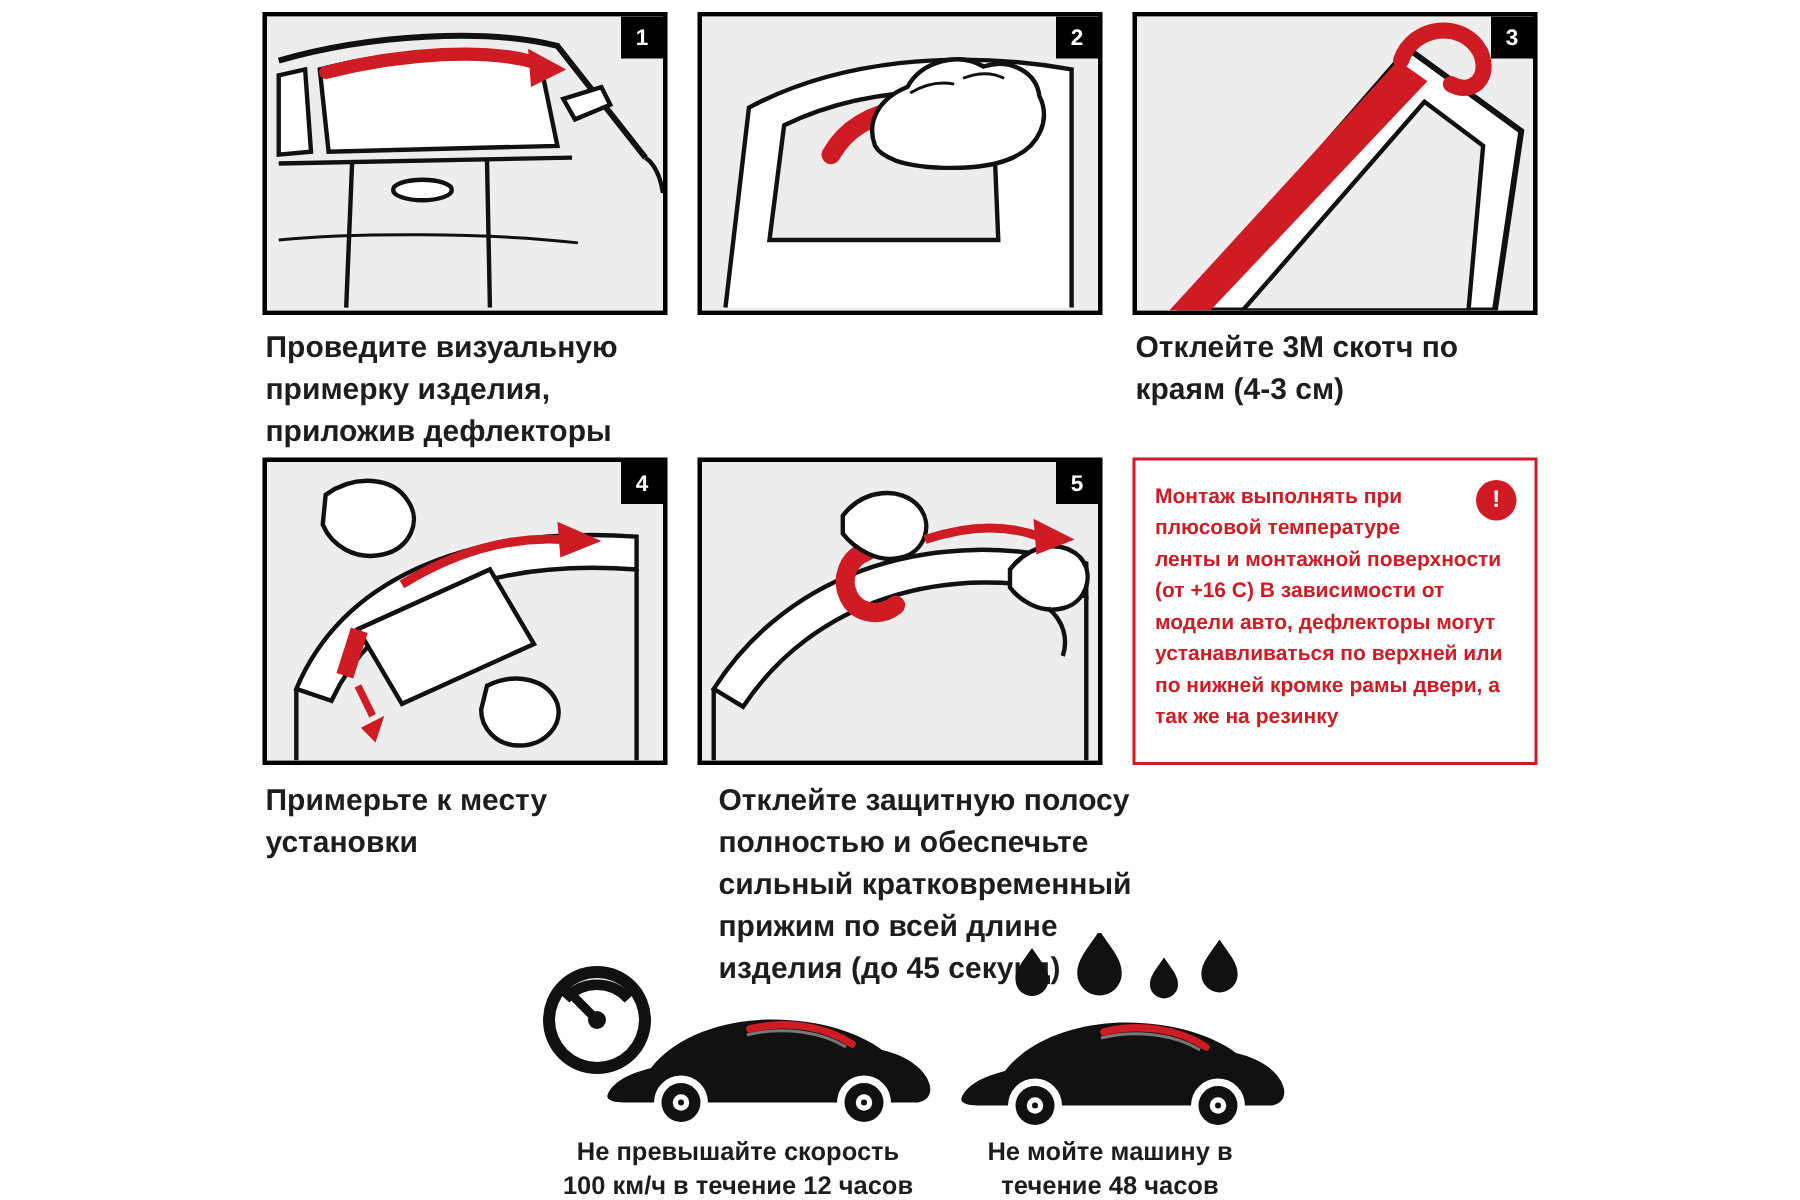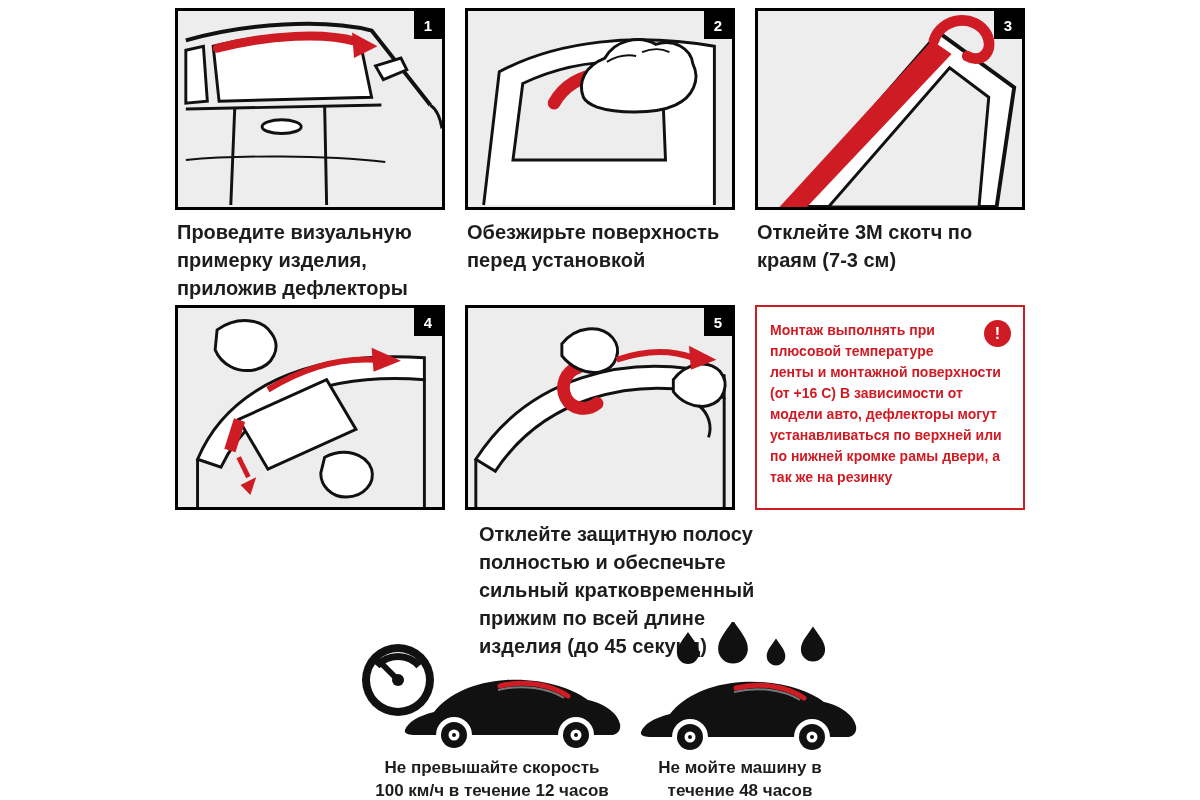--- a/index.html
+++ b/index.html
@@ -104,51 +104,51 @@
       <rect width="270" height="200" fill="#ededed"></rect>
       <path d="M16,198 L32,62 C92,30 172,22 252,36 L252,198" fill="#fff" stroke="#111" stroke-width="3"></path>
       <path d="M46,152 L56,74 C102,52 152,48 198,54 L202,152 Z" fill="#ededed" stroke="#111" stroke-width="3"></path>
       <path d="M88,94 C98,76 116,66 136,64" fill="none" stroke="#cf1b24" stroke-width="13" stroke-linecap="round"></path>
       <path d="M118,88 C112,72 120,56 140,48 C150,30 175,24 192,34 C210,28 228,38 230,54 C238,70 230,88 212,96 C190,106 150,104 132,98 C124,95 120,92 118,88 Z" fill="#fff" stroke="#111" stroke-width="3"></path>
       <path d="M142,52 C152,46 162,44 172,46" fill="none" stroke="#111" stroke-width="2"></path>
       <path d="M178,42 C188,38 198,38 206,42" fill="none" stroke="#111" stroke-width="2"></path>
     </svg>
     <div class="badge">2</div>
   </section>
-  <p class="caption" style="left:467px;top:218px;width:270px">Обезжирьте поверхность перед установкой</p>
 
   <section class="panel" style="left:755px;top:8px">
     <svg viewBox="0 0 270 200" preserveAspectRatio="none">
       <rect width="270" height="200" fill="#ededed"></rect>
       <path d="M30,200 L185,22 L262,78 L244,200 Z" fill="#fff" stroke="#111" stroke-width="4"></path>
       <path d="M72,200 L196,58 L236,88 L226,200 Z" fill="#ededed" stroke="#111" stroke-width="3"></path>
       <polygon points="22,200 178,30 198,44 50,200" fill="#cf1b24"></polygon>
       <path d="M180,30 C188,6 222,2 234,24 C242,42 228,54 214,46" fill="none" stroke="#cf1b24" stroke-width="11" stroke-linecap="round"></path>
     </svg>
     <div class="badge">3</div>
   </section>
-  <p class="caption" style="left:757px;top:218px;width:270px">Отклейте 3М скотч по краям (7-3 см)</p>
+  <p class="caption" style="left:757px;top:218px;width:270px">Отклейте 3М скотч по краям (4-3 см)</p>
 
   <section class="panel" style="left:175px;top:305px;height:205px">
     <svg viewBox="0 0 270 200" preserveAspectRatio="none">
       <rect width="270" height="200" fill="#ededed"></rect>
       <path d="M20,152 C50,82 130,42 252,50 L252,72 C142,64 72,100 44,160 Z" fill="#fff" stroke="#111" stroke-width="3"></path>
       <path d="M20,152 L20,200" fill="none" stroke="#111" stroke-width="3"></path>
       <path d="M252,72 L252,200" fill="none" stroke="#111" stroke-width="3"></path>
       <path d="M62,112 L152,72 L182,122 L92,162 Z" fill="#fff" stroke="#111" stroke-width="3"></path>
       <path d="M40,22 C60,8 86,10 96,26 C106,40 97,58 79,62 C60,66 44,56 38,42 Z" fill="#fff" stroke="#111" stroke-width="3"></path>
       <path d="M150,150 C170,140 192,146 198,162 C202,176 190,190 172,190 C156,190 146,178 146,166 Z" fill="#fff" stroke="#111" stroke-width="3"></path>
       <path d="M92,82 C132,58 170,50 202,52" fill="none" stroke="#cf1b24" stroke-width="6"></path>
       <polygon points="198,40 228,53 200,64" fill="#cf1b24"></polygon>
       <rect x="52" y="112" width="12" height="32" fill="#cf1b24" transform="rotate(18 58 128)"></rect>
       <path d="M62,150 L72,170" fill="none" stroke="#cf1b24" stroke-width="5"></path>
       <polygon points="64,178 80,170 74,188" fill="#cf1b24"></polygon>
     </svg>
     <div class="badge">4</div>
   </section>
+  <p class="caption" style="left:177px;top:520px;width:260px">Примерьте к месту установки</p>
 
   <section class="panel" style="left:465px;top:305px;height:205px">
     <svg viewBox="0 0 270 200" preserveAspectRatio="none">
       <rect width="270" height="200" fill="#ededed"></rect>
       <path d="M8,152 C60,72 160,42 262,68 L262,90 C165,64 75,94 28,164 Z" fill="#fff" stroke="#111" stroke-width="3"></path>
       <path d="M8,152 L8,200" fill="none" stroke="#111" stroke-width="3"></path>
       <path d="M262,90 L262,200" fill="none" stroke="#111" stroke-width="3"></path>
       <path d="M210,72 C224,54 246,52 258,64 C268,76 262,94 246,98 C230,102 216,92 210,84 Z" fill="#fff" stroke="#111" stroke-width="3"></path>
       <path d="M236,98 C246,106 250,118 246,130" fill="none" stroke="#111" stroke-width="3"></path>
       <path d="M112,60 C100,64 94,78 100,90 C106,102 122,104 132,96" fill="none" stroke="#cf1b24" stroke-width="13" stroke-linecap="round"></path>

